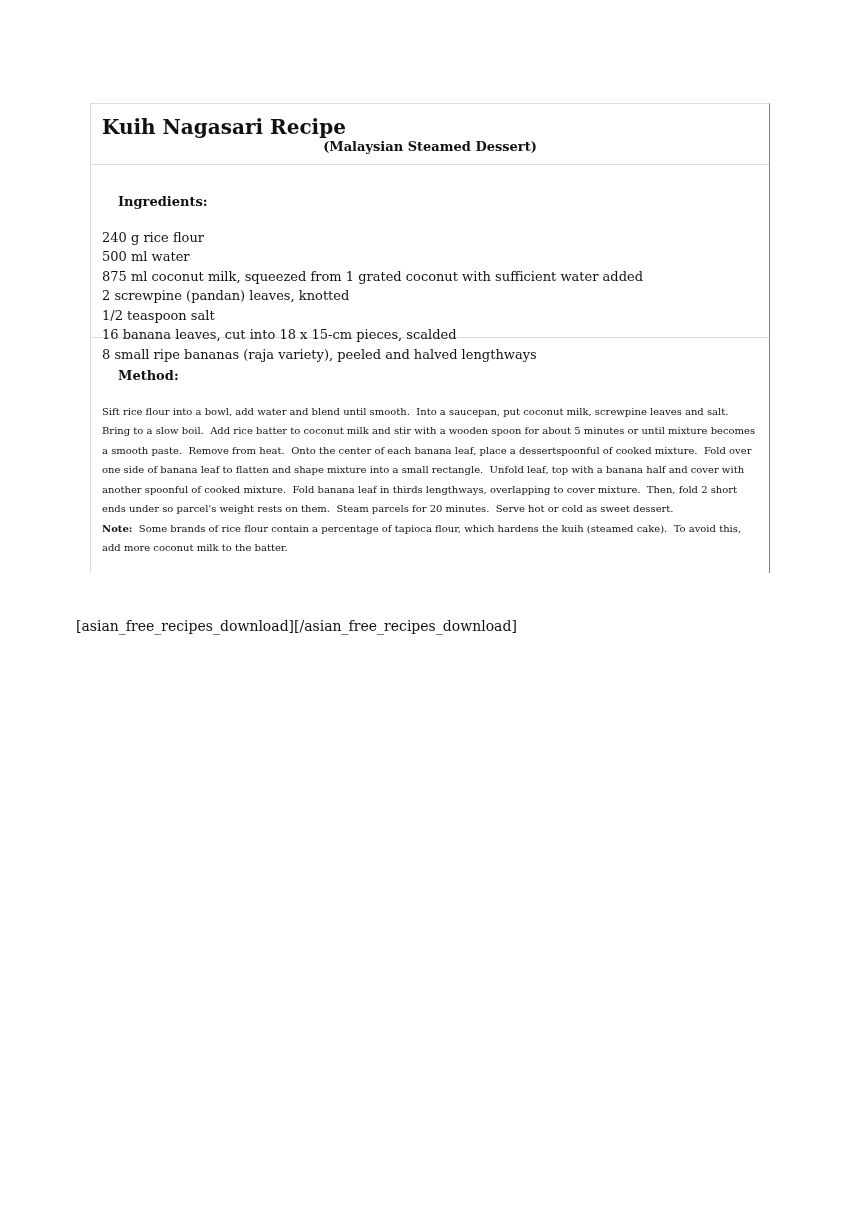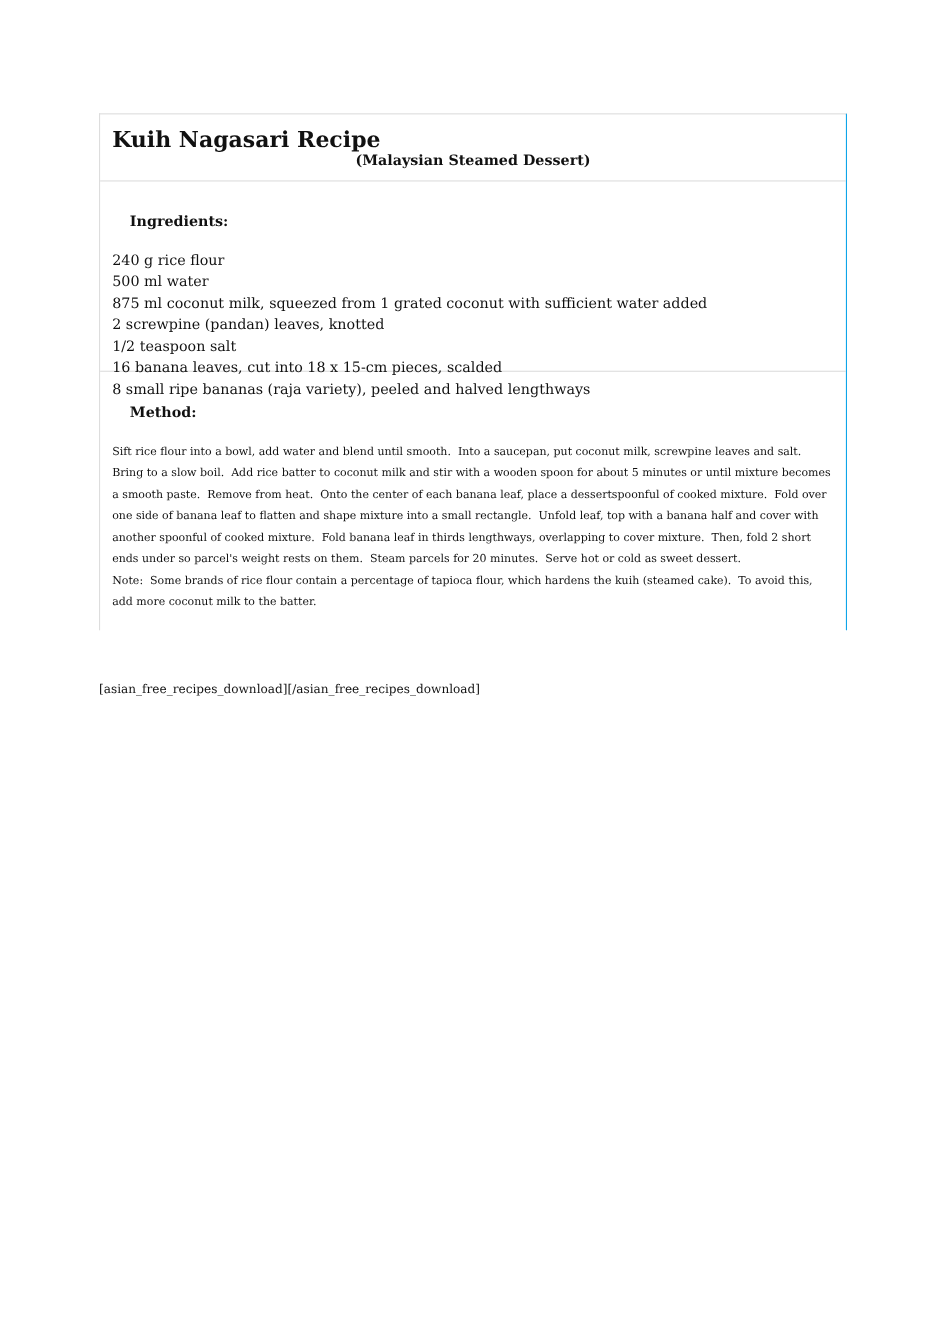--- a/index.html
+++ b/index.html
@@ -72,27 +72,27 @@
       padding-bottom: 12px;
       height: 236px;
       box-sizing: border-box;
     }
     .method-text, .note-text {
       font-size: 10px;
       line-height: 19.5px;
       margin: 0;
     }
     .note-label {
-      font-weight: normal;
+      font-weight: bold;
     }
     .footer-shortcode {
       position: absolute;
-      left: 90px;
+      left: 76px;
       top: 617px;
-      font-size: 11px;
+      font-size: 14px;
       line-height: 19.5px;
       margin: 0;
     }
   </style>
 </head>
 <body>
 
 <div class="recipe-box">
   <div class="section title-section">
     <h1 class="title">Kuih Nagasari Recipe</h1>

